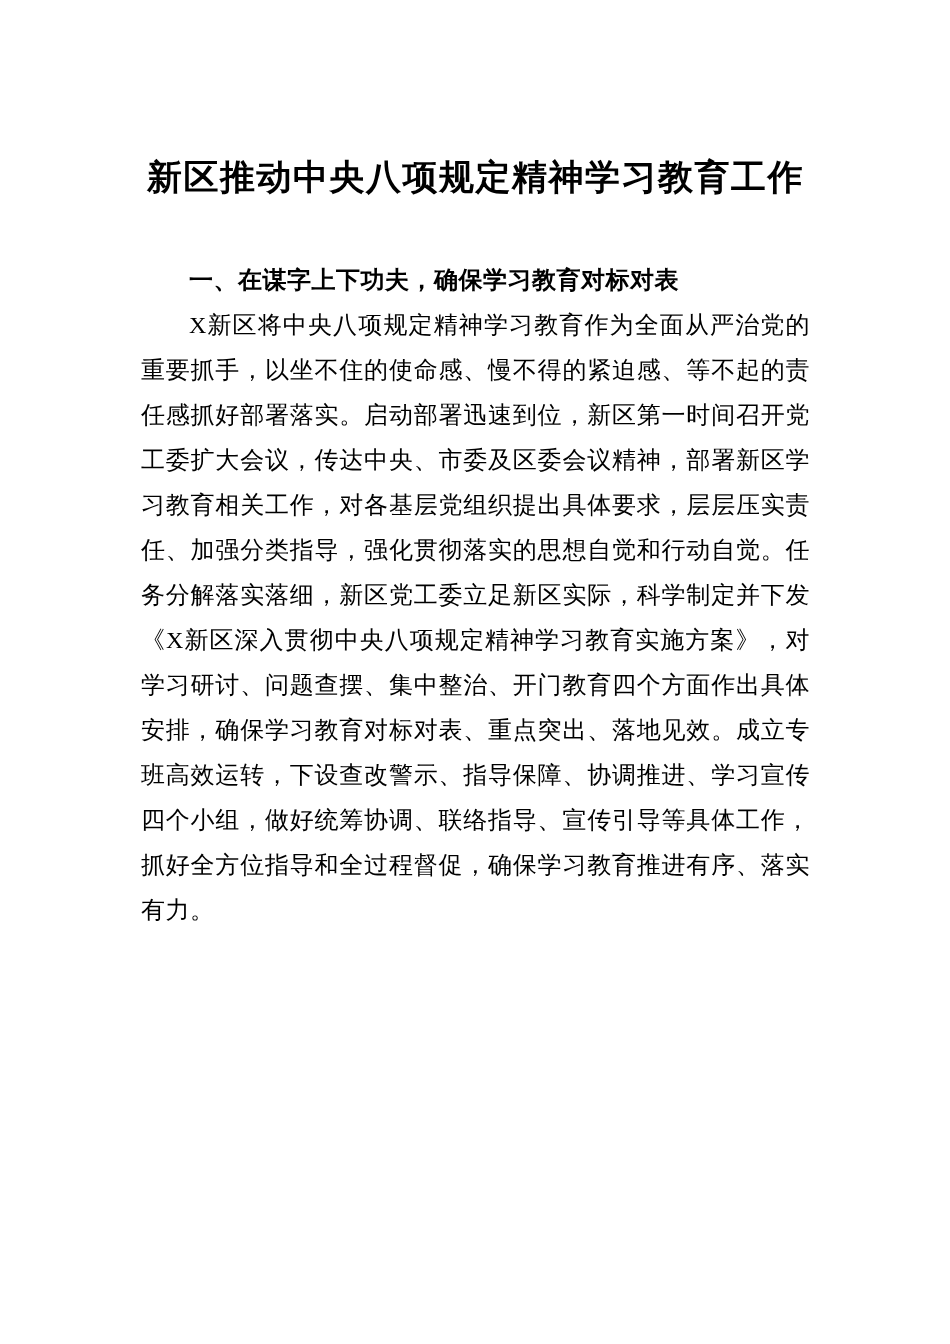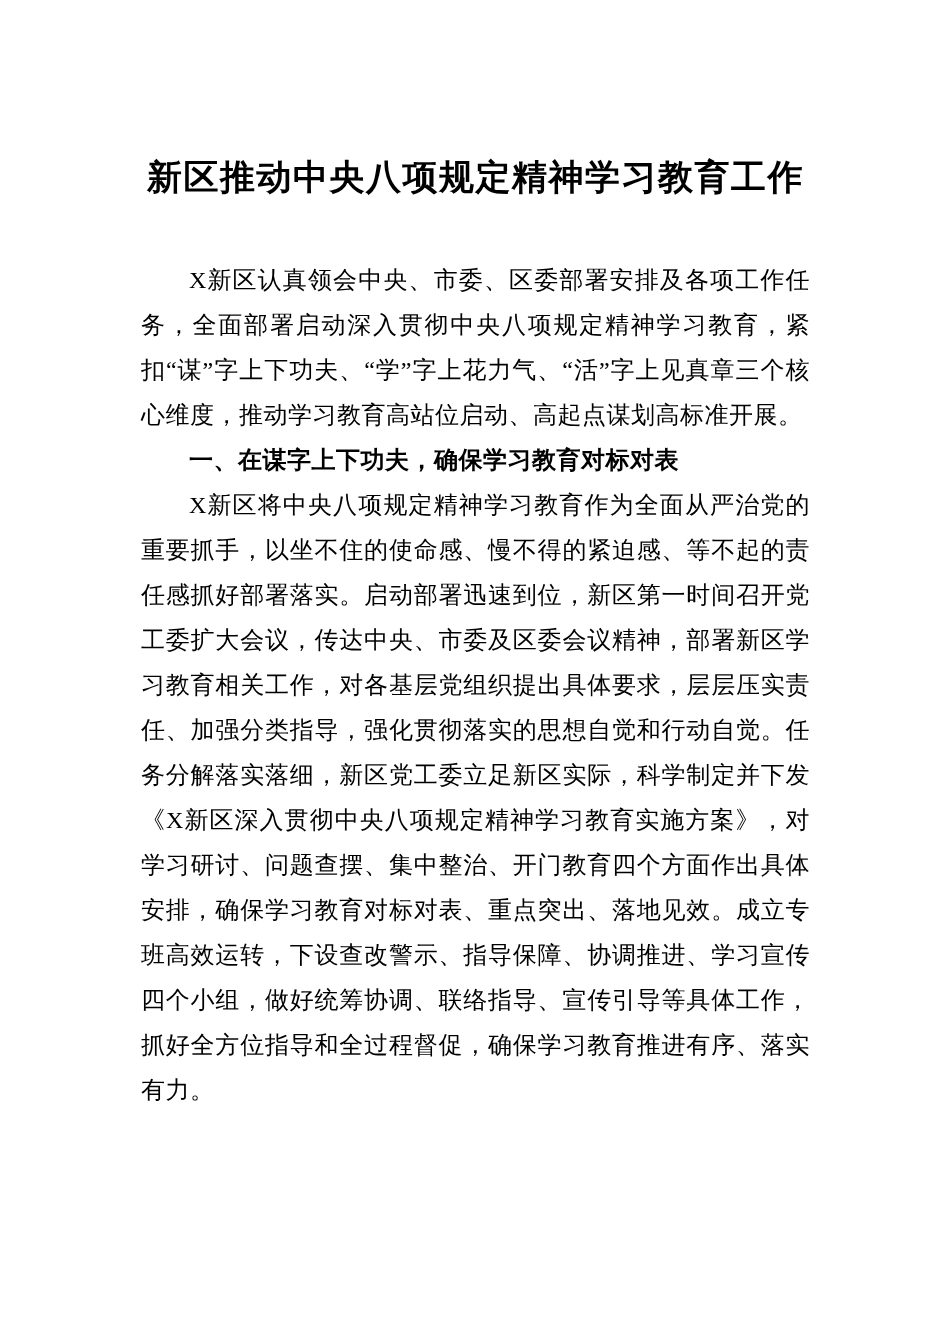--- a/index.html
+++ b/index.html
@@ -42,17 +42,16 @@
   }
 </style>
 </head>
 <body>
 
 <div class="page">
   <h1 class="doc-title">
     <span>新区推动中央八项规定精神学习教育工作</span><br>
   </h1>
   <div class="body-text">
-    <p class="para">X新区认真领会中央、市委、区委部署安排及各项工作任务，全面部署启动深入贯彻中央八项规定精神学习教育，紧扣“谋”字上下功夫、“学”字上花力气、“活”字上见真章三个核心维度，推动学习教育高站位启动、高起点谋划高标准开展。</p>
     <p class="para heading">一、在谋字上下功夫，确保学习教育对标对表</p>
     <p class="para">X新区将中央八项规定精神学习教育作为全面从严治党的重要抓手，以坐不住的使命感、慢不得的紧迫感、等不起的责任感抓好部署落实。启动部署迅速到位，新区第一时间召开党工委扩大会议，传达中央、市委及区委会议精神，部署新区学习教育相关工作，对各基层党组织提出具体要求，层层压实责任、加强分类指导，强化贯彻落实的思想自觉和行动自觉。任务分解落实落细，新区党工委立足新区实际，科学制定并下发《X新区深入贯彻中央八项规定精神学习教育实施方案》，对学习研讨、问题查摆、集中整治、开门教育四个方面作出具体安排，确保学习教育对标对表、重点突出、落地见效。成立专班高效运转，下设查改警示、指导保障、协调推进、学习宣传四个小组，做好统筹协调、联络指导、宣传引导等具体工作，抓好全方位指导和全过程督促，确保学习教育推进有序、落实有力。</p>
   </div>
 </div>
 
 </body></html>

